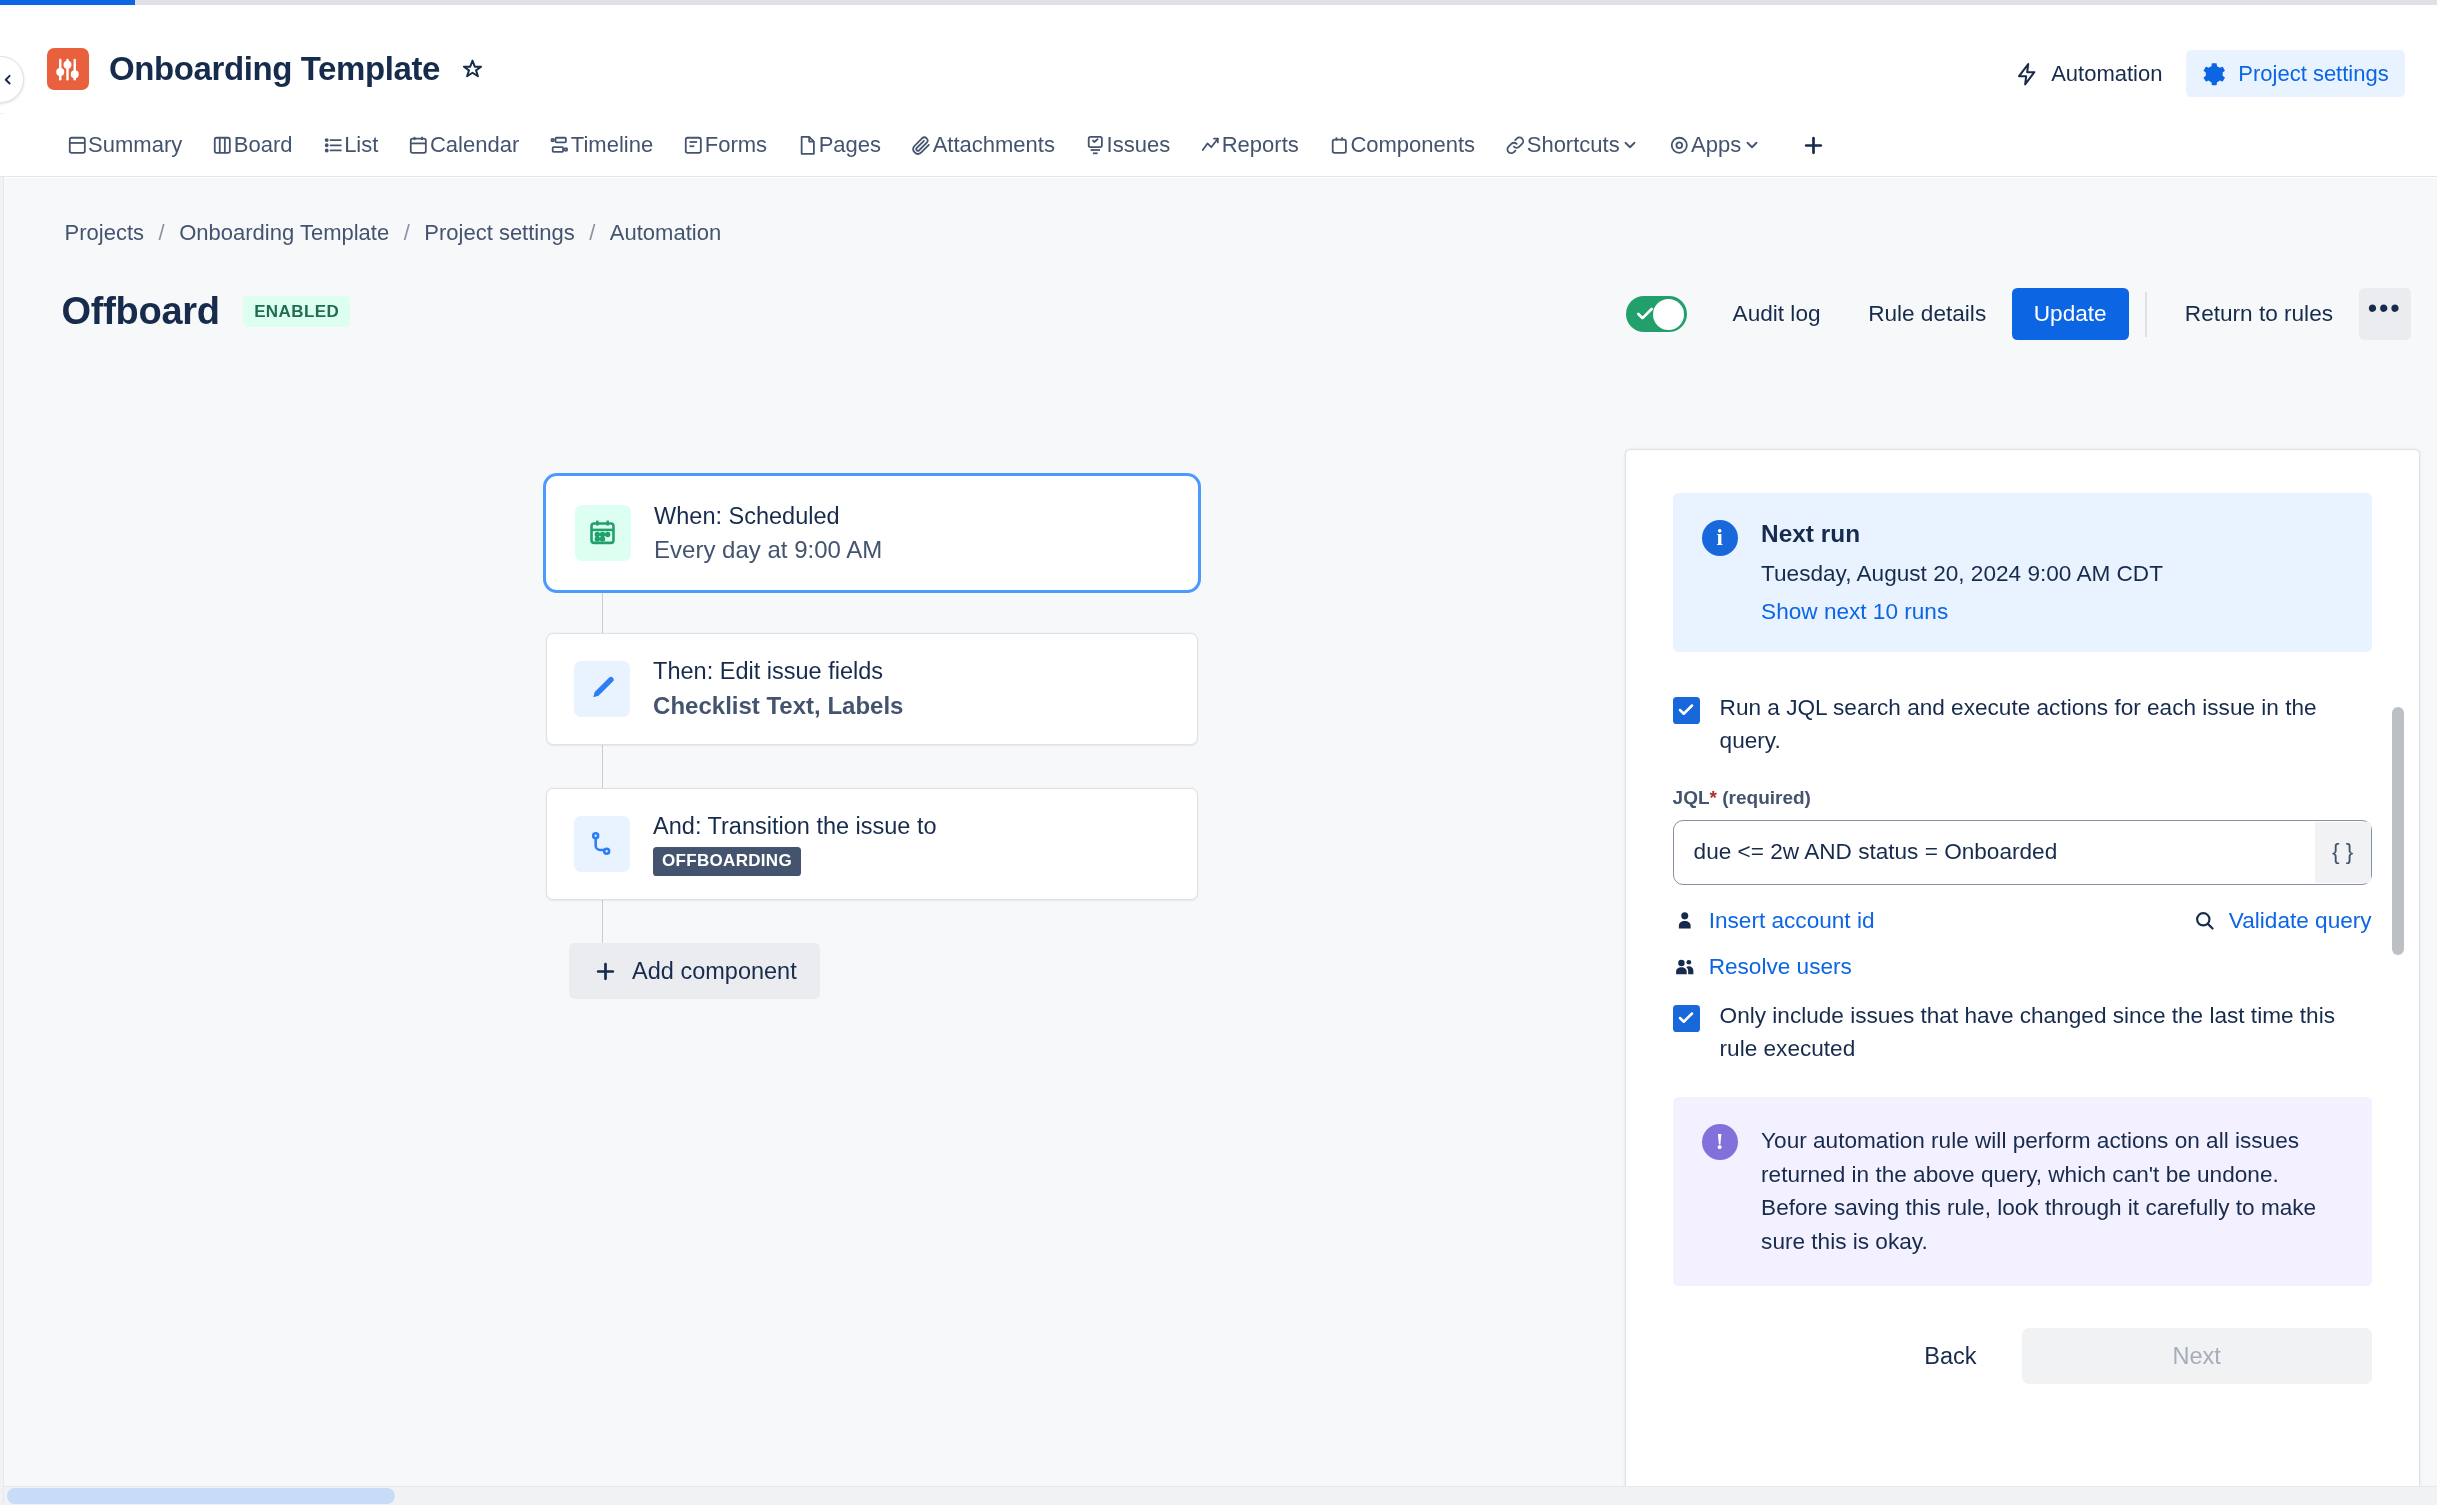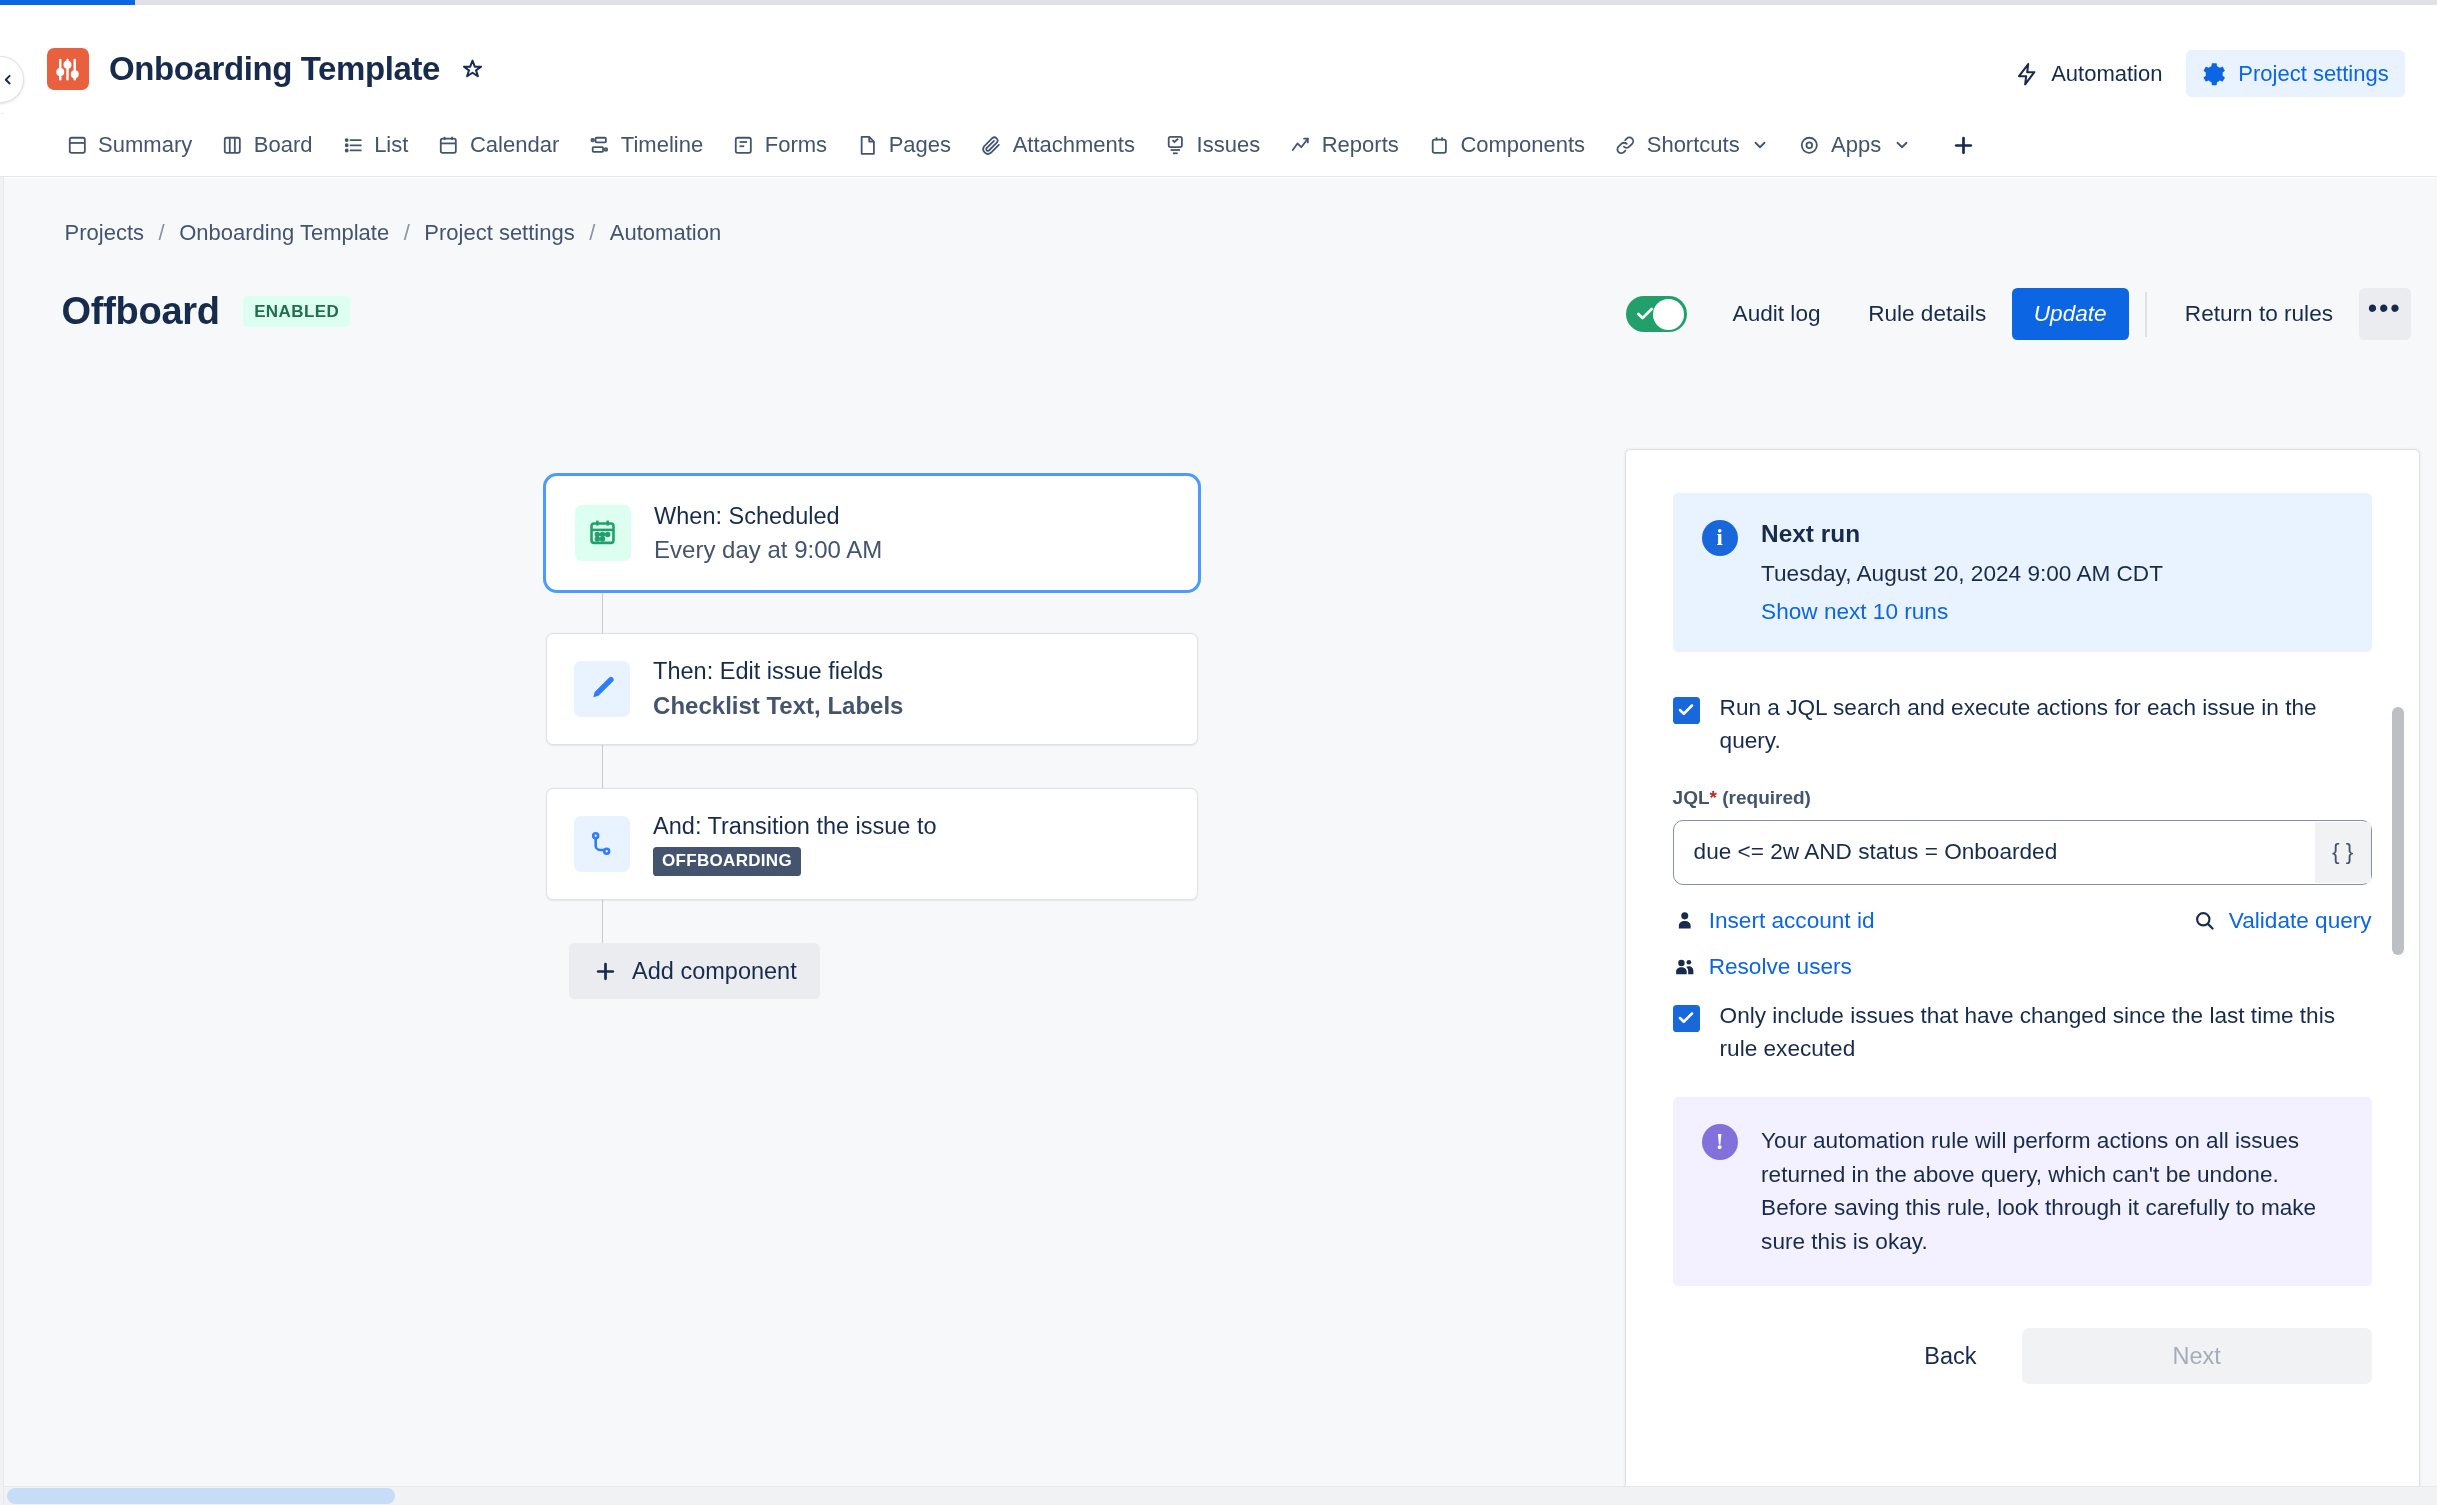--- a/index.html
+++ b/index.html
@@ -69,21 +69,21 @@
   .hdr-btn svg { width: 24.4px; height: 24.4px; flex: none; }
   #project-settings-btn { background: #E9F2FF; color: #0C66E4; }
 
   
   #nav-tabs {
     position: absolute; left: 0; top: 114px; width: 2438px; height: 63px;
     background: #fff; border-bottom: 0.9px solid #E4E6EA;
     display: flex; align-items: center; padding-left: 51px; gap: 0;
   }
   .nav-tab {
-    display: flex; align-items: center; gap: 10px;
+    display: flex; align-items: center; 
     height: 51px; padding: 0 14.5px; border-radius: 4.5px;
     font-size: 22px; color: #44546F; cursor: pointer; white-space: nowrap;
     background: none; border: none; font-family: inherit;
   }
   .nav-tab svg { width: 22.6px; height: 22.6px; flex: none; }
   .nav-tab .caret { width: 18px; height: 18px; margin-left: 1.8px; }
   #nav-add-btn {
     margin-left: 16.3px; width: 43px; height: 43px; border-radius: 4.5px;
     display: flex; align-items: center; justify-content: center;
     background: none; border: none; cursor: pointer; color: #172B4D;
@@ -125,21 +125,21 @@
   #rule-toggle .knob {
     position: absolute; right: 2.7px; top: 2.7px; width: 31px; height: 31px;
     border-radius: 50%; background: #fff;
   }
   #rule-toggle .chk { position: absolute; left: 9px; top: 8.1px; width: 20px; height: 20px; color: #fff; }
   .rule-btn {
     height: 52px; padding: 0 22px; border-radius: 5.4px; border: none;
     font-size: 22.6px; color: #172B4D; background: transparent; cursor: pointer;
     white-space: nowrap; font-family: inherit;
   }
-  #update-btn { background: #0C66E4; color: #fff; font-weight: 500; font-style: italic; }
+  #update-btn { background: #0C66E4; color: #fff; font-weight: 500; }
   .vdivider { width: 1.8px; height: 45px; background: #DFE1E6; margin: 0 12.6px; }
   #more-btn {
     width: 52px; height: 52px; border-radius: 5.4px; background: #EBECF0;
     border: none; cursor: pointer; display: flex;
     align-items: center; justify-content: center; color: #172B4D;
     font-size: 27px; letter-spacing: 1.8px; padding-bottom: 11px;
     font-family: inherit;
   }
 
   

